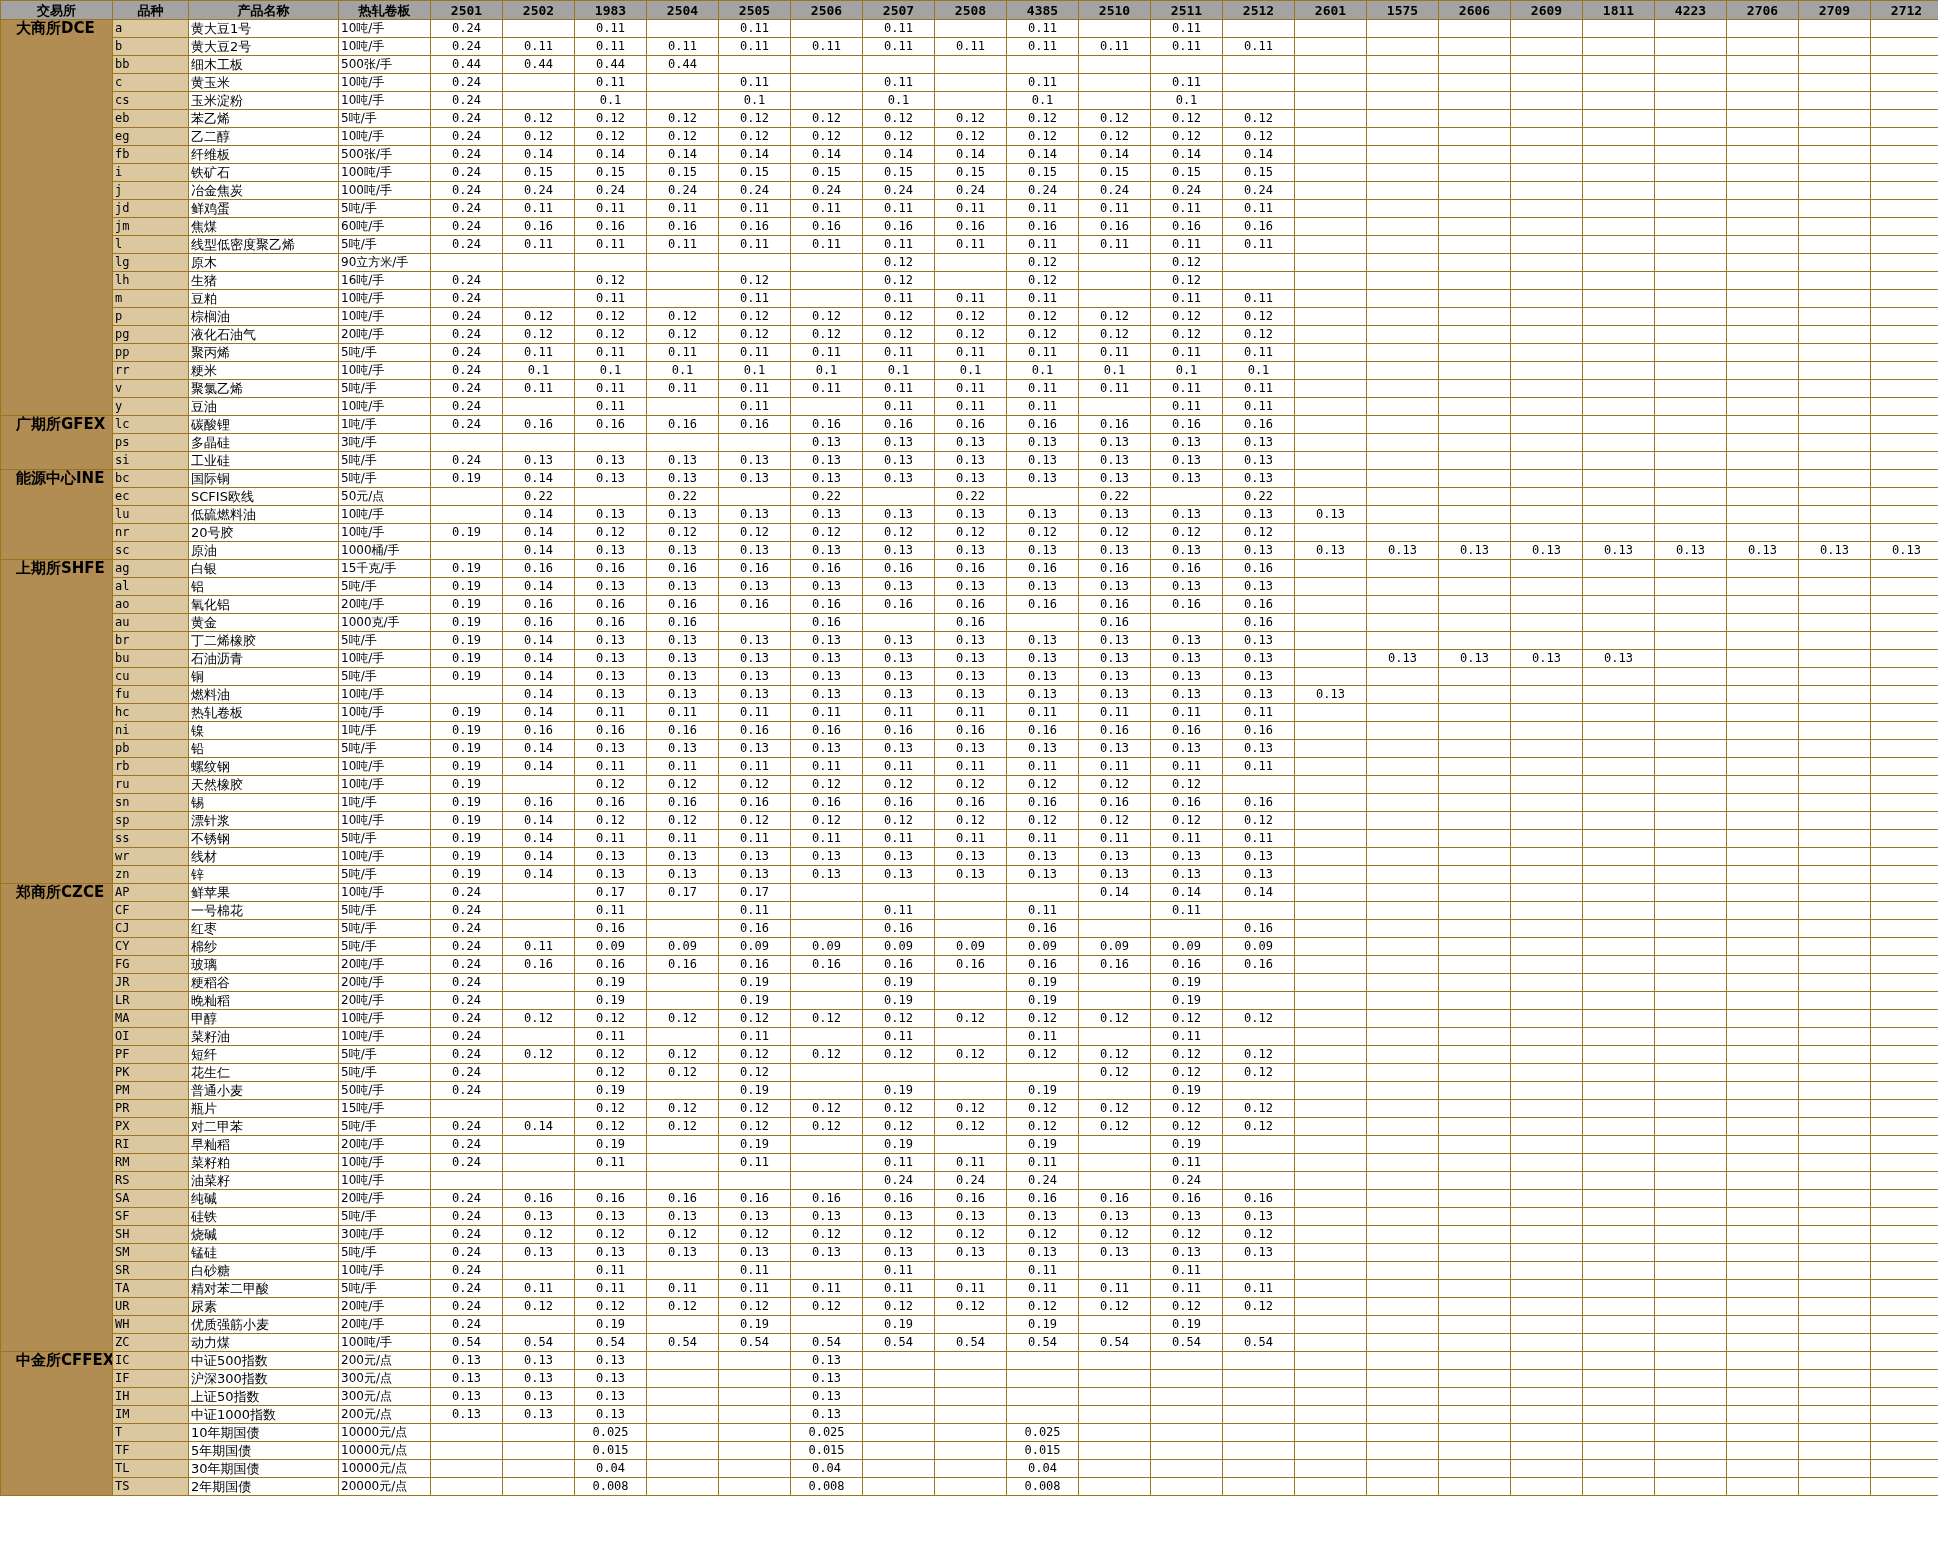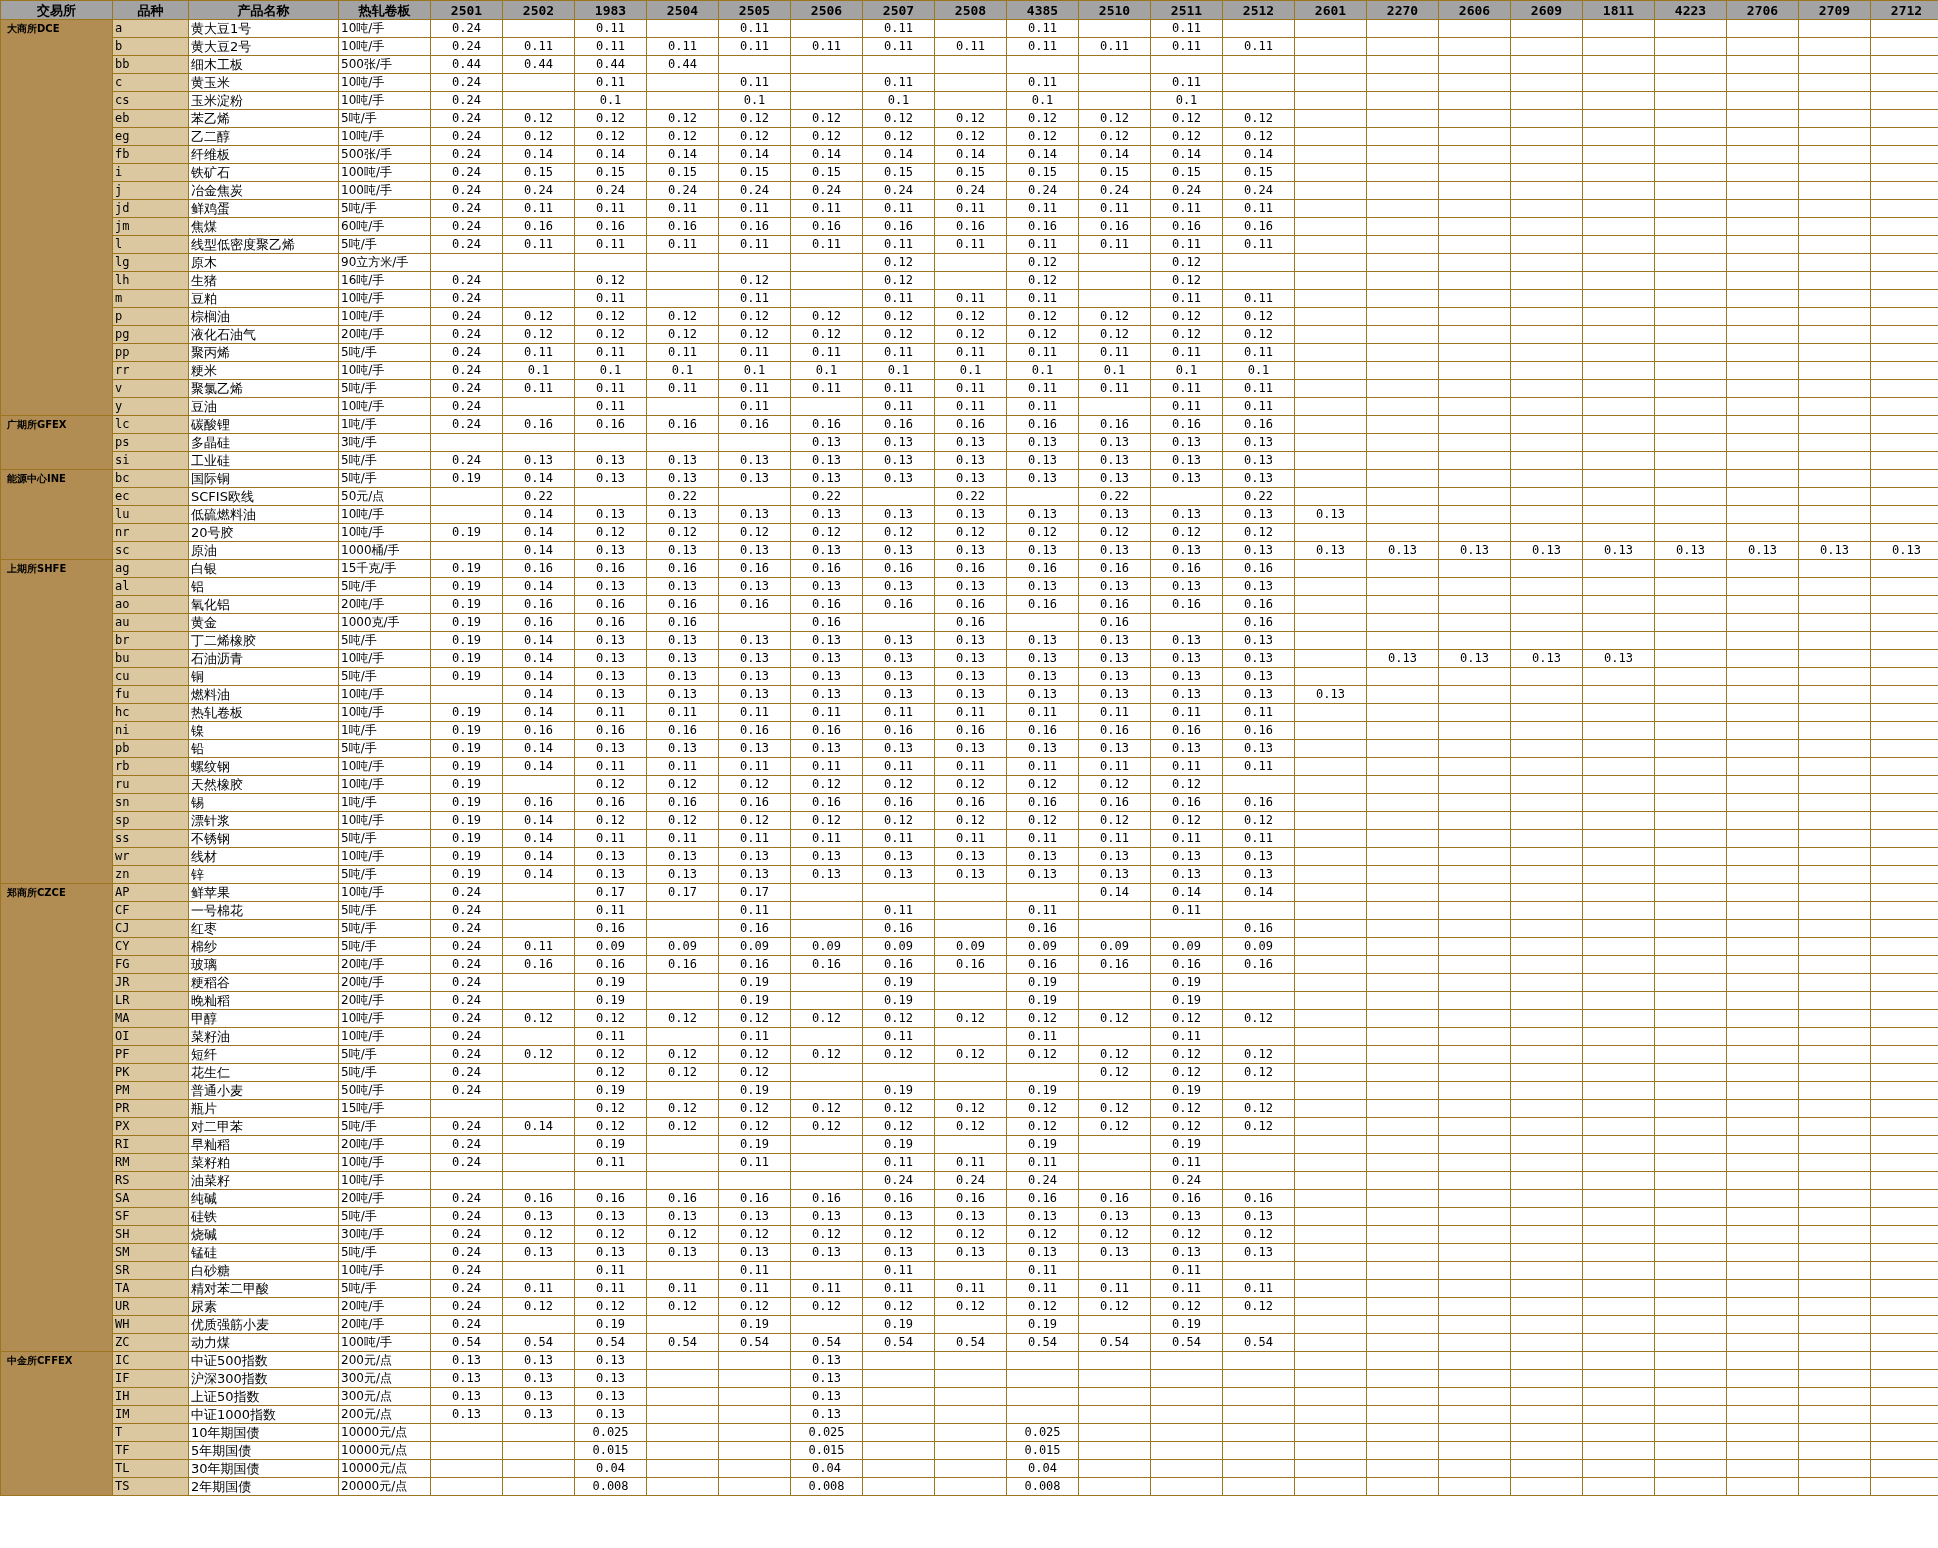--- a/index.html
+++ b/index.html
@@ -4,21 +4,21 @@
 <style>
   html,body{margin:0;padding:0;background:#fff;}
   body{width:1938px;height:1548px;overflow:hidden;font-family:"DejaVu Sans",sans-serif;}
   .title{height:44px;line-height:48px;text-align:center;font-family:"DejaVu Serif","Liberation Serif",serif;
          font-size:22px;font-weight:bold;color:#000;}
   table{border-collapse:collapse;table-layout:fixed;width:1938px;}
   th,td{border:1px solid #9C761F;height:17px;padding:0 2px;overflow:hidden;white-space:nowrap;
         font-size:12px;line-height:17px;color:#000;}
   thead th{background:#a3a3a3;font-weight:bold;text-align:center;height:18px;font-size:13px;
            font-family:"DejaVu Sans Mono","DejaVu Sans",monospace;}
-  td.ex{background:#B18D54;font-weight:bold;text-align:left;vertical-align:top;font-size:10px;padding-left:6px;}
+  td.ex{background:#B18D54;font-weight:bold;text-align:left;vertical-align:top;font-size:15px;padding-left:15px;}
   td.code{background:#DBC7A0;text-align:left;font-family:"DejaVu Sans Mono",monospace;}
   td.name{background:#fff;text-align:left;font-size:13px;}
   td.unit{background:#fff;text-align:left;font-size:12px;}
   td.val{background:#fff;text-align:center;font-family:"DejaVu Sans Mono",monospace;}
 </style>
 </head>
 <body>
 
 <div>
   <table>
@@ -61,21 +61,21 @@
           <th>2504</th>
           <th>2505</th>
           <th>2506</th>
           <th>2507</th>
           <th>2508</th>
           <th>4385</th>
           <th>2510</th>
           <th>2511</th>
           <th>2512</th>
           <th>2601</th>
-          <th>2270</th>
+          <th>1575</th>
           <th>2606</th>
           <th>2609</th>
           <th>1811</th>
           <th>4223</th>
           <th>2706</th>
           <th>2709</th>
           <th>2712</th>
         </tr>
       </thead>
     <tbody id="tbody">

